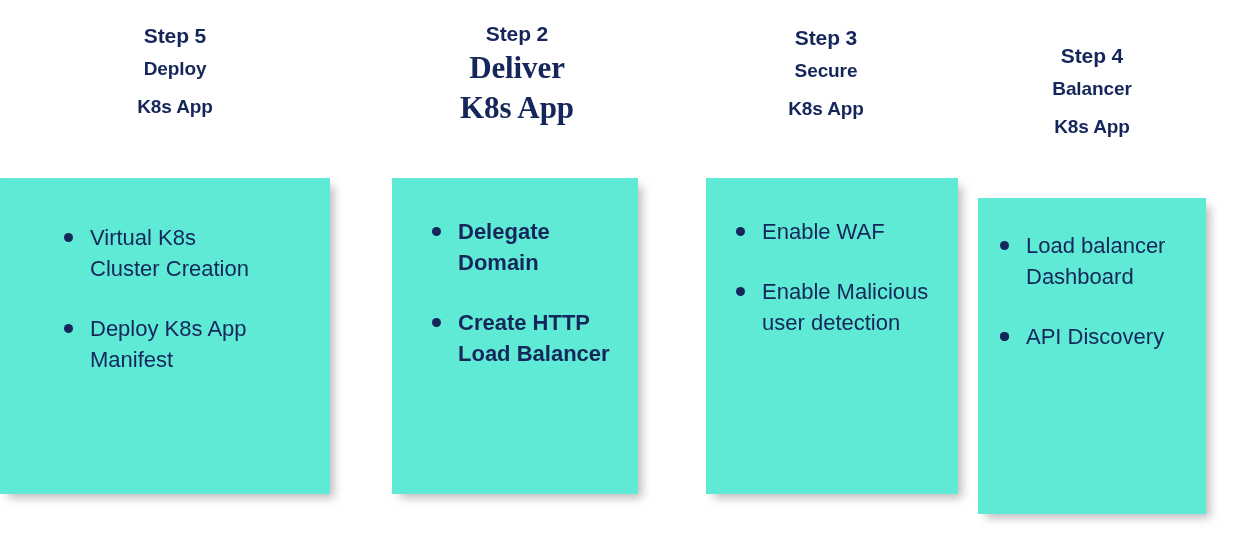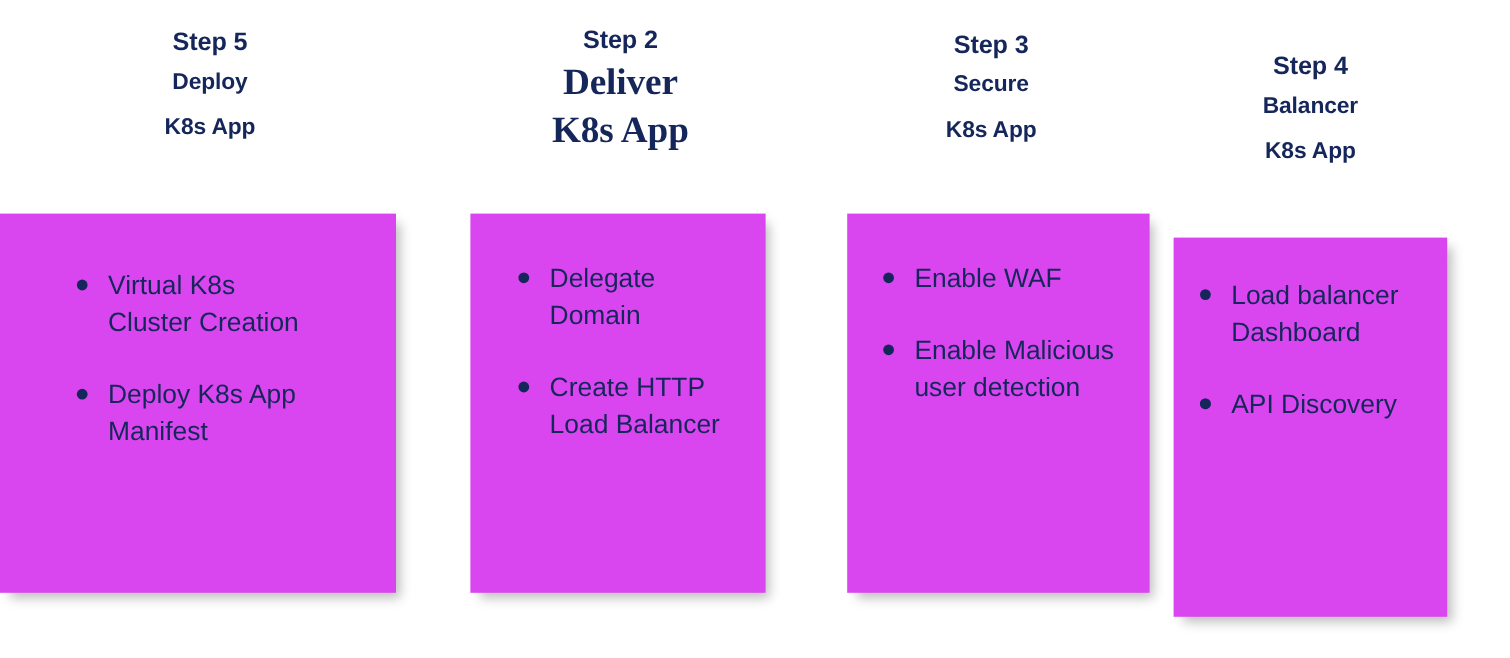--- a/index.html
+++ b/index.html
@@ -42,21 +42,21 @@
     display: block;
     font-size: 19px;
     line-height: 38px;
     font-weight: bold;
   }
   
   .step-col.c2 .step-title-line { font-size: 31px; line-height: 40px; font-family: Liberation Serif, serif; }
 
   .card {
     position: absolute;
-    background: #d946ef;
+    background: #5eead4;
     box-shadow: 6px 6px 9px -2px rgba(0,0,0,0.26);
   }
   .bullet-list {
     list-style: none;
     margin: 0;
     padding: 0;
   }
   .bullet-item {
     position: relative;
     display: block;
@@ -83,21 +83,21 @@
   .c2 { left: 362px;  width: 310px; }
   .c3 { left: 676px;  width: 300px; }
   .c4 { left: 956px;  width: 272px; margin-top: 20px; }
 
   .c1 .step-heading { padding-top: 22px; }
   .c2 .step-heading { padding-top: 20px; }
   .c3 .step-heading { padding-top: 24px; }
   .c4 .step-heading { padding-top: 22px; }
 
   .c1 .card { left: 0px;  top: 178px; width: 330px; height: 316px; }
-  .c2 .card { left: 30px; top: 178px; width: 246px; height: 316px; }
+  .c2 .card { left: 30px; top: 178px; width: 246px; height: 316px; font-weight: bold; }
   .c3 .card { left: 30px; top: 178px; width: 252px; height: 316px; }
   .c4 .card { left: 22px; top: 178px; width: 228px; height: 316px; }
 
   .c1 .bullet-list { padding: 44px 10px 0 64px; }
   .c2 .bullet-list { padding: 38px 10px 0 40px; }
   .c3 .bullet-list { padding: 38px 6px 0 30px; }
   .c4 .bullet-list { padding: 32px 6px 0 22px; }
 </style>
 </head>
 <body>

